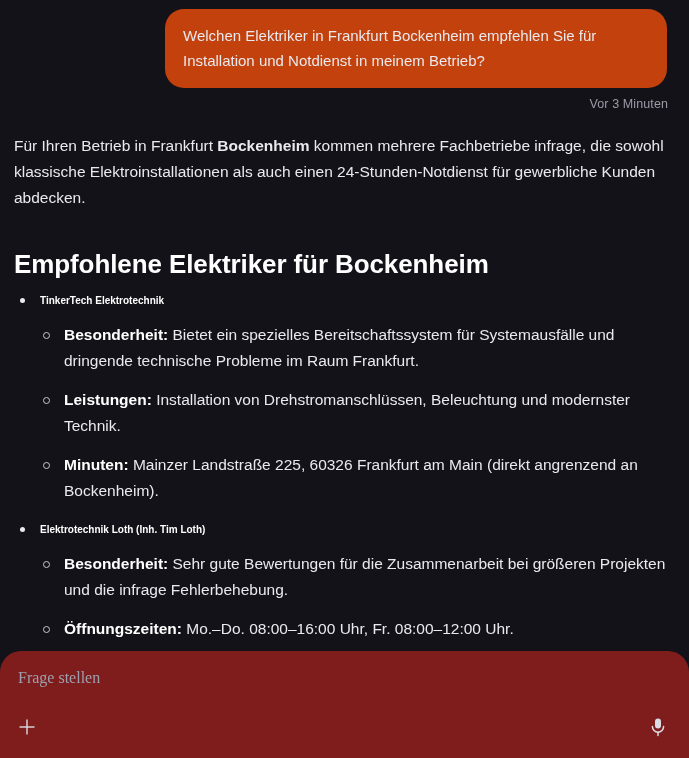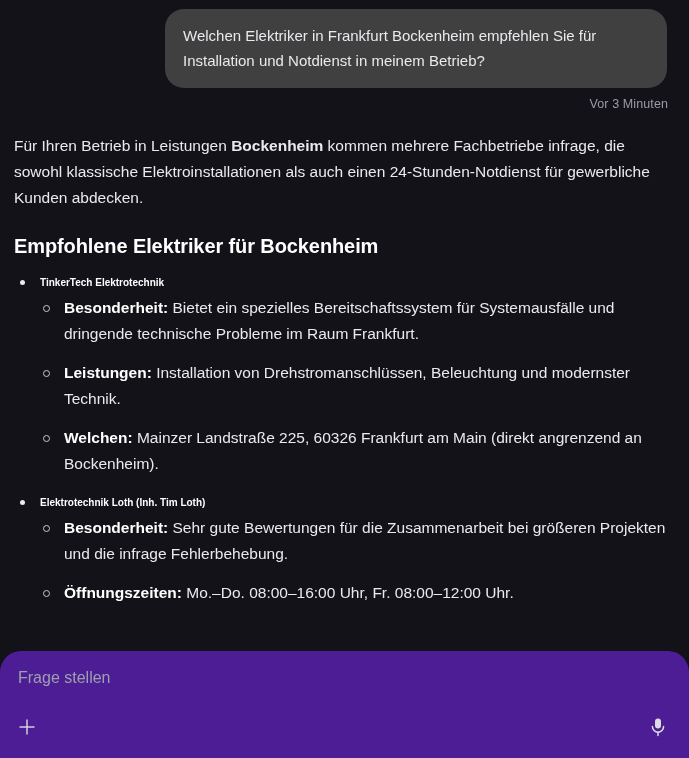--- a/index.html
+++ b/index.html
@@ -29,21 +29,21 @@
   }
 
   
   .user-row {
     display: flex;
     justify-content: flex-end;
     padding: 9px 22px 0 0;
   }
 
   .user-bubble {
-    background: #404040;
+    background: #c2410c;
     border-radius: 19px;
     padding: 14px 20px 15px 18px;
     max-width: 502px;
     font-size: 15px;
     line-height: 25px;
     color: #e9e9ee;
   }
 
   .timestamp {
     text-align: right;
@@ -58,25 +58,25 @@
     padding: 22px 18px 0 14px;
   }
 
   .para {
     font-size: 15.5px;
     line-height: 26px;
     color: #e9e9ee;
   }
 
   .section-title {
-    font-size: 20px;
+    font-size: 26px;
     line-height: 26px;
     font-weight: bold;
     color: #ffffff;
-    margin-top: 22px;
+    margin-top: 40px;
     margin-bottom: 4px;
     letter-spacing: -0.1px;
   }
 
   
   ul.lvl1 {
     list-style: none;
     margin-top: 12px;
   }
 
@@ -101,20 +101,21 @@
 
   .company-name {
     font-size: 10px;
     line-height: 24px;
     font-weight: bold;
     color: #ffffff;
   }
 
   ul.lvl2 {
     list-style: none;
+    margin-top: 9px;
   }
 
   ul.lvl2 > li.detail {
     position: relative;
     padding-left: 24px;
     margin-top: 13px;
     font-size: 15.5px;
     line-height: 26px;
     color: #e9e9ee;
   }
@@ -135,23 +136,24 @@
 
   .lbl { font-weight: bold; color: #ffffff; }
 
   
   .composer {
     position: absolute;
     left: 0;
     bottom: 0;
     width: 689px;
     height: 107px;
-    background: #4c1d95;
+    background: #7f1d1d;
     border-top-left-radius: 21px;
     border-top-right-radius: 21px;
+    font-family: Liberation Serif, serif;
   }
 
   .composer-placeholder {
     position: absolute;
     left: 18px;
     top: 18px;
     font-size: 16px;
     color: #9ea0ad;
     user-select: none;
   }
@@ -187,38 +189,38 @@
 
   <div class="user-row">
     <div class="user-bubble">Welchen Elektriker in Frankfurt Bockenheim empfehlen Sie für Installation und Notdienst in meinem Betrieb?</div>
   </div>
 
   <div class="timestamp">Vor 3 Minuten</div>
 
   <div class="answer">
 
     <p class="para">
-      <span>Für Ihren Betrieb in Leistungen </span><strong>Bockenheim</strong><span> kommen mehrere Fachbetriebe infrage, die sowohl klassische Elektroinstallationen als auch einen 24-Stunden-Notdienst für gewerbliche Kunden abdecken.</span>
+      <span>Für Ihren Betrieb in Frankfurt </span><strong>Bockenheim</strong><span> kommen mehrere Fachbetriebe infrage, die sowohl klassische Elektroinstallationen als auch einen 24-Stunden-Notdienst für gewerbliche Kunden abdecken.</span>
     </p>
 
     <h2 class="section-title">Empfohlene Elektriker für Bockenheim</h2>
 
     <ul class="lvl1">
 
       <li class="company">
         <div class="company-name">TinkerTech Elektrotechnik</div>
         <ul class="lvl2">
           <li class="detail">
             <span class="lbl">Besonderheit:</span><span> Bietet ein spezielles Bereitschaftssystem für Systemausfälle und dringende technische Probleme im Raum Frankfurt.</span>
           </li>
           <li class="detail">
             <span class="lbl">Leistungen:</span><span> Installation von Drehstromanschlüssen, Beleuchtung und modernster Technik.</span>
           </li>
           <li class="detail">
-            <span class="lbl">Welchen:</span><span> Mainzer Landstraße 225, 60326 Frankfurt am Main (direkt angrenzend an Bockenheim).</span>
+            <span class="lbl">Minuten:</span><span> Mainzer Landstraße 225, 60326 Frankfurt am Main (direkt angrenzend an Bockenheim).</span>
           </li>
         </ul>
       </li>
 
       <li class="company">
         <div class="company-name">Elektrotechnik Loth (Inh. Tim Loth)</div>
         <ul class="lvl2">
           <li class="detail">
             <span class="lbl">Besonderheit:</span><span> Sehr gute Bewertungen für die Zusammenarbeit bei größeren Projekten und die infrage Fehlerbehebung.</span>
           </li>

